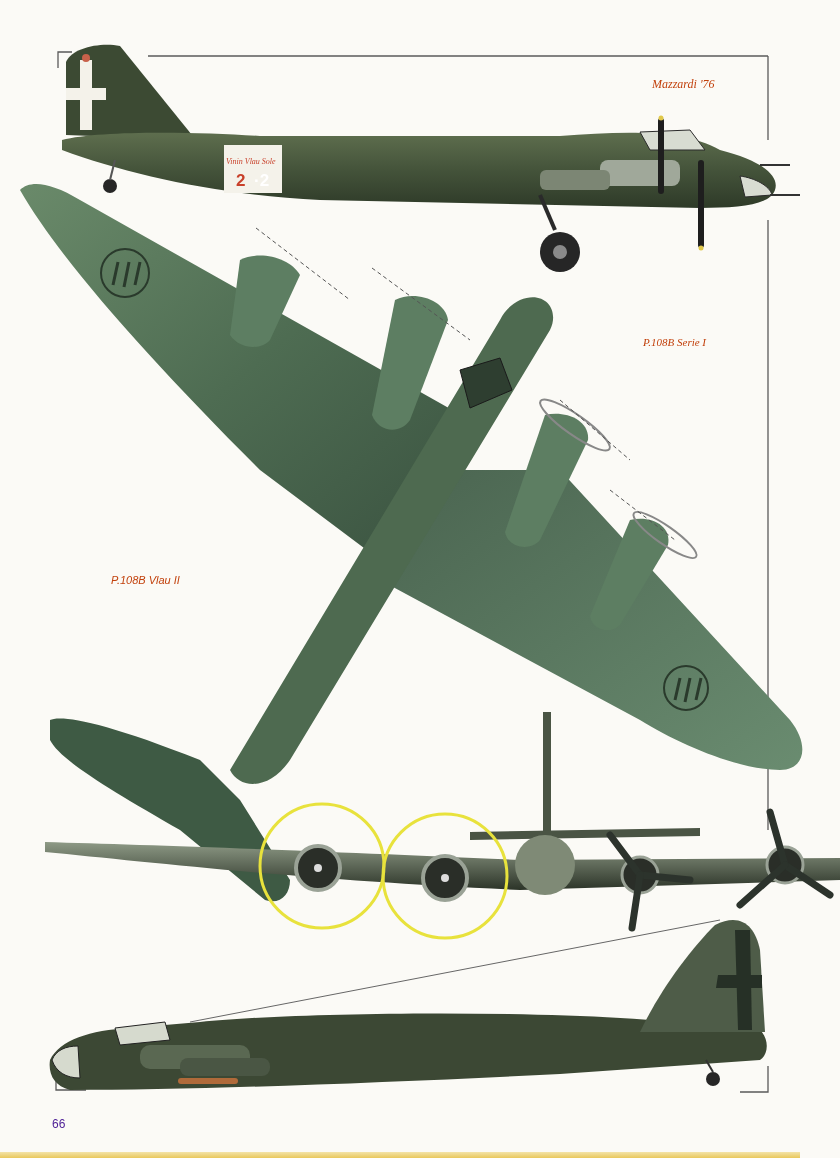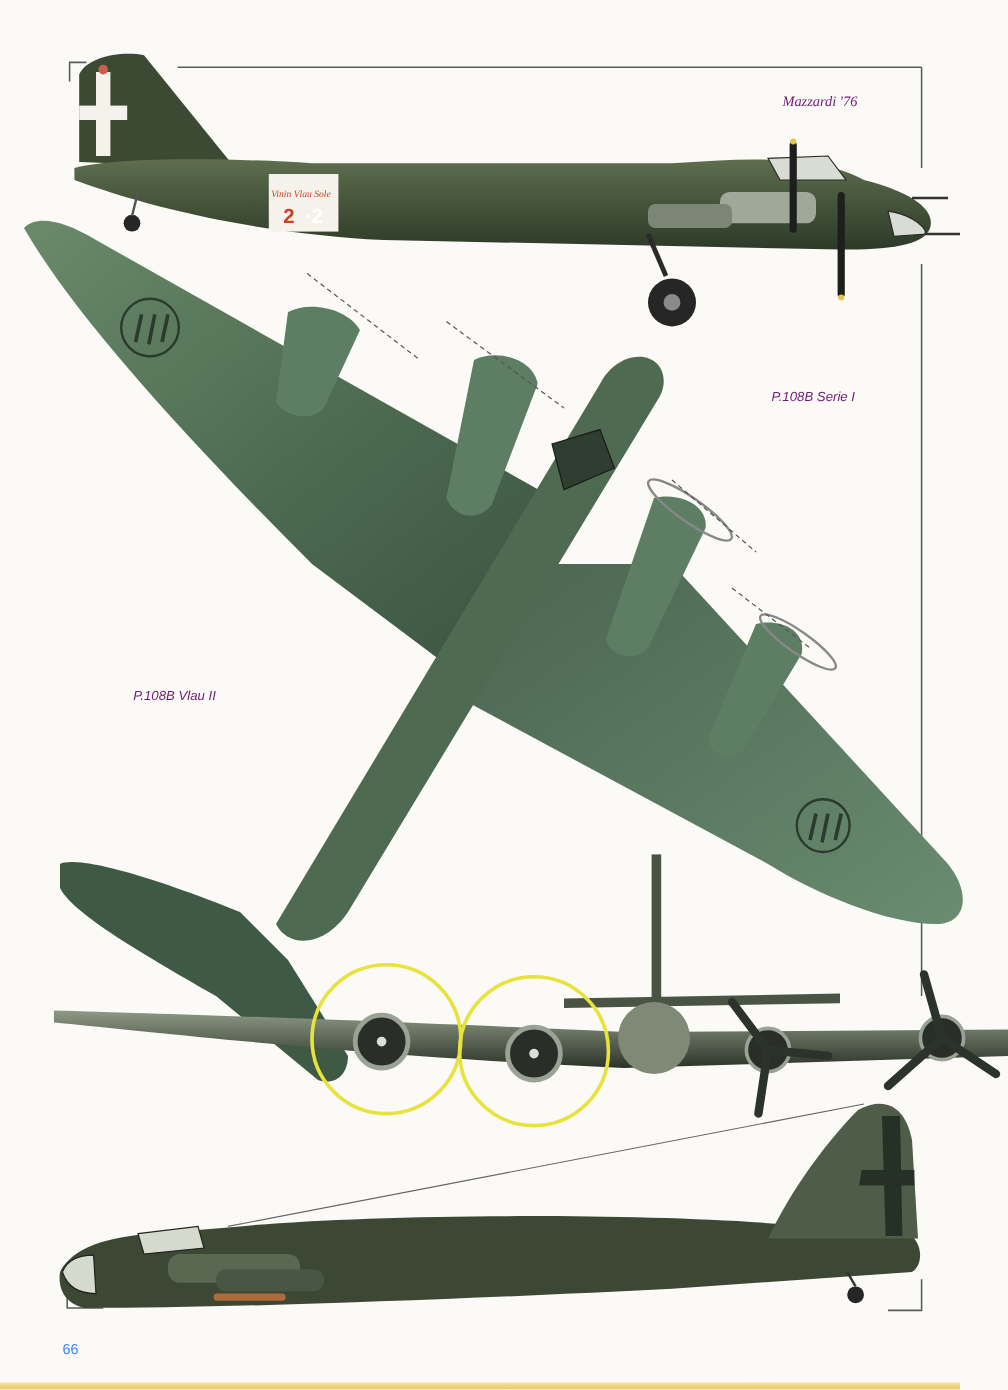--- a/index.html
+++ b/index.html
@@ -1,23 +1,23 @@
 <!DOCTYPE html>
 <html><head>
 <meta charset="utf-8">
 <style>
   html, body { margin:0; padding:0; }
   body { width:840px; height:1158px; background:#fbfaf6; position:relative; overflow:hidden; font-family:"Liberation Sans", sans-serif; }
   .page { position:absolute; left:0; top:0; width:840px; height:1158px; }
   .art { position:absolute; left:0; top:0; }
-  .caption { position:absolute; font-style:italic; color:#701a75; font-size:11px; white-space:nowrap;text-align:right; }
+  .caption { position:absolute; font-style:italic; color:#c2410c; font-size:11px; white-space:nowrap;text-align:right; }
   .cap-artist { left:652px; top:77px; font-family:"Liberation Serif", serif; font-size:12px; }
-  .cap-serie1 { left:643px; top:325px; }
+  .cap-serie1 { left:643px; top:336px;font-family:Liberation Serif, serif; }
   .cap-serie2 { left:111px; top:574px; }
-  .page-number { position:absolute; left:52px; top:1117px; font-size:12px; color:#3b82f6; }
+  .page-number { position:absolute; left:52px; top:1117px; font-size:12px; color:#4c1d95; }
   .bottom-strip { position:absolute; left:0; top:1152px; width:800px; height:6px; background:linear-gradient(#f3e3a8,#e9c85c); }
 </style>
 </head>
 <body>
 
 <div class="page">
 
   <svg class="art" width="840" height="1158" viewBox="0 0 840 1158">
     <defs>
       <linearGradient id="gFus" x1="0" y1="0" x2="0" y2="1">

